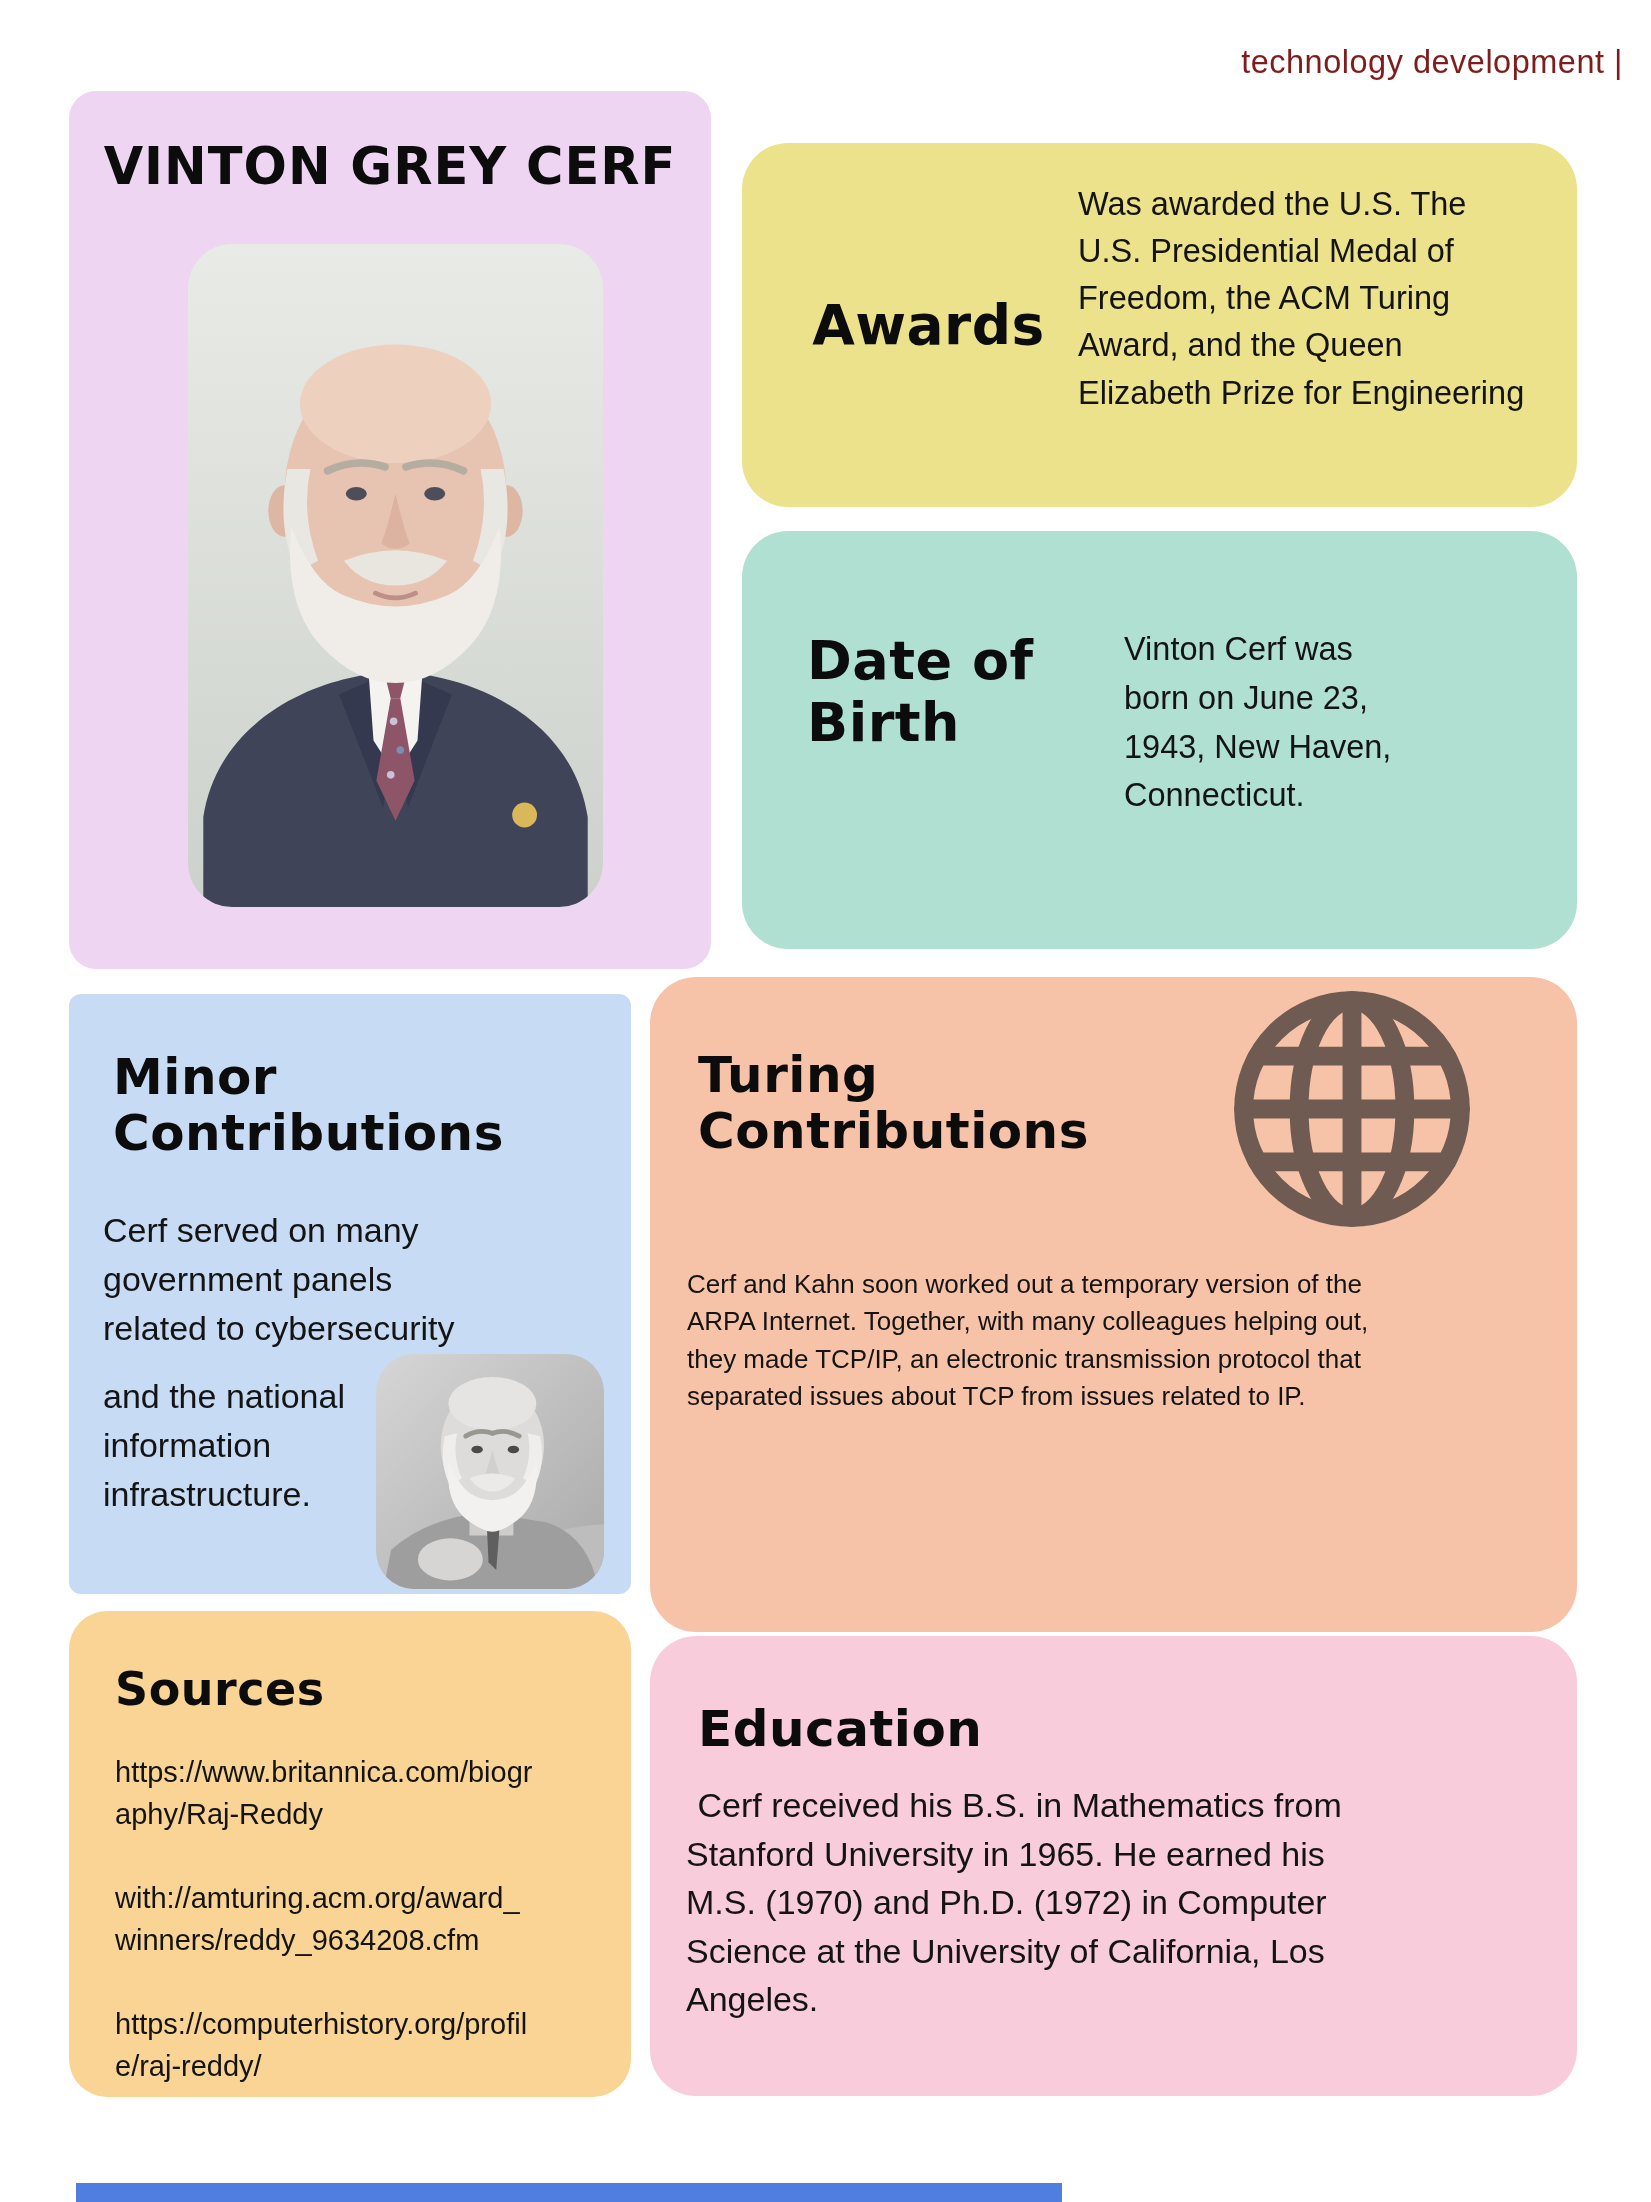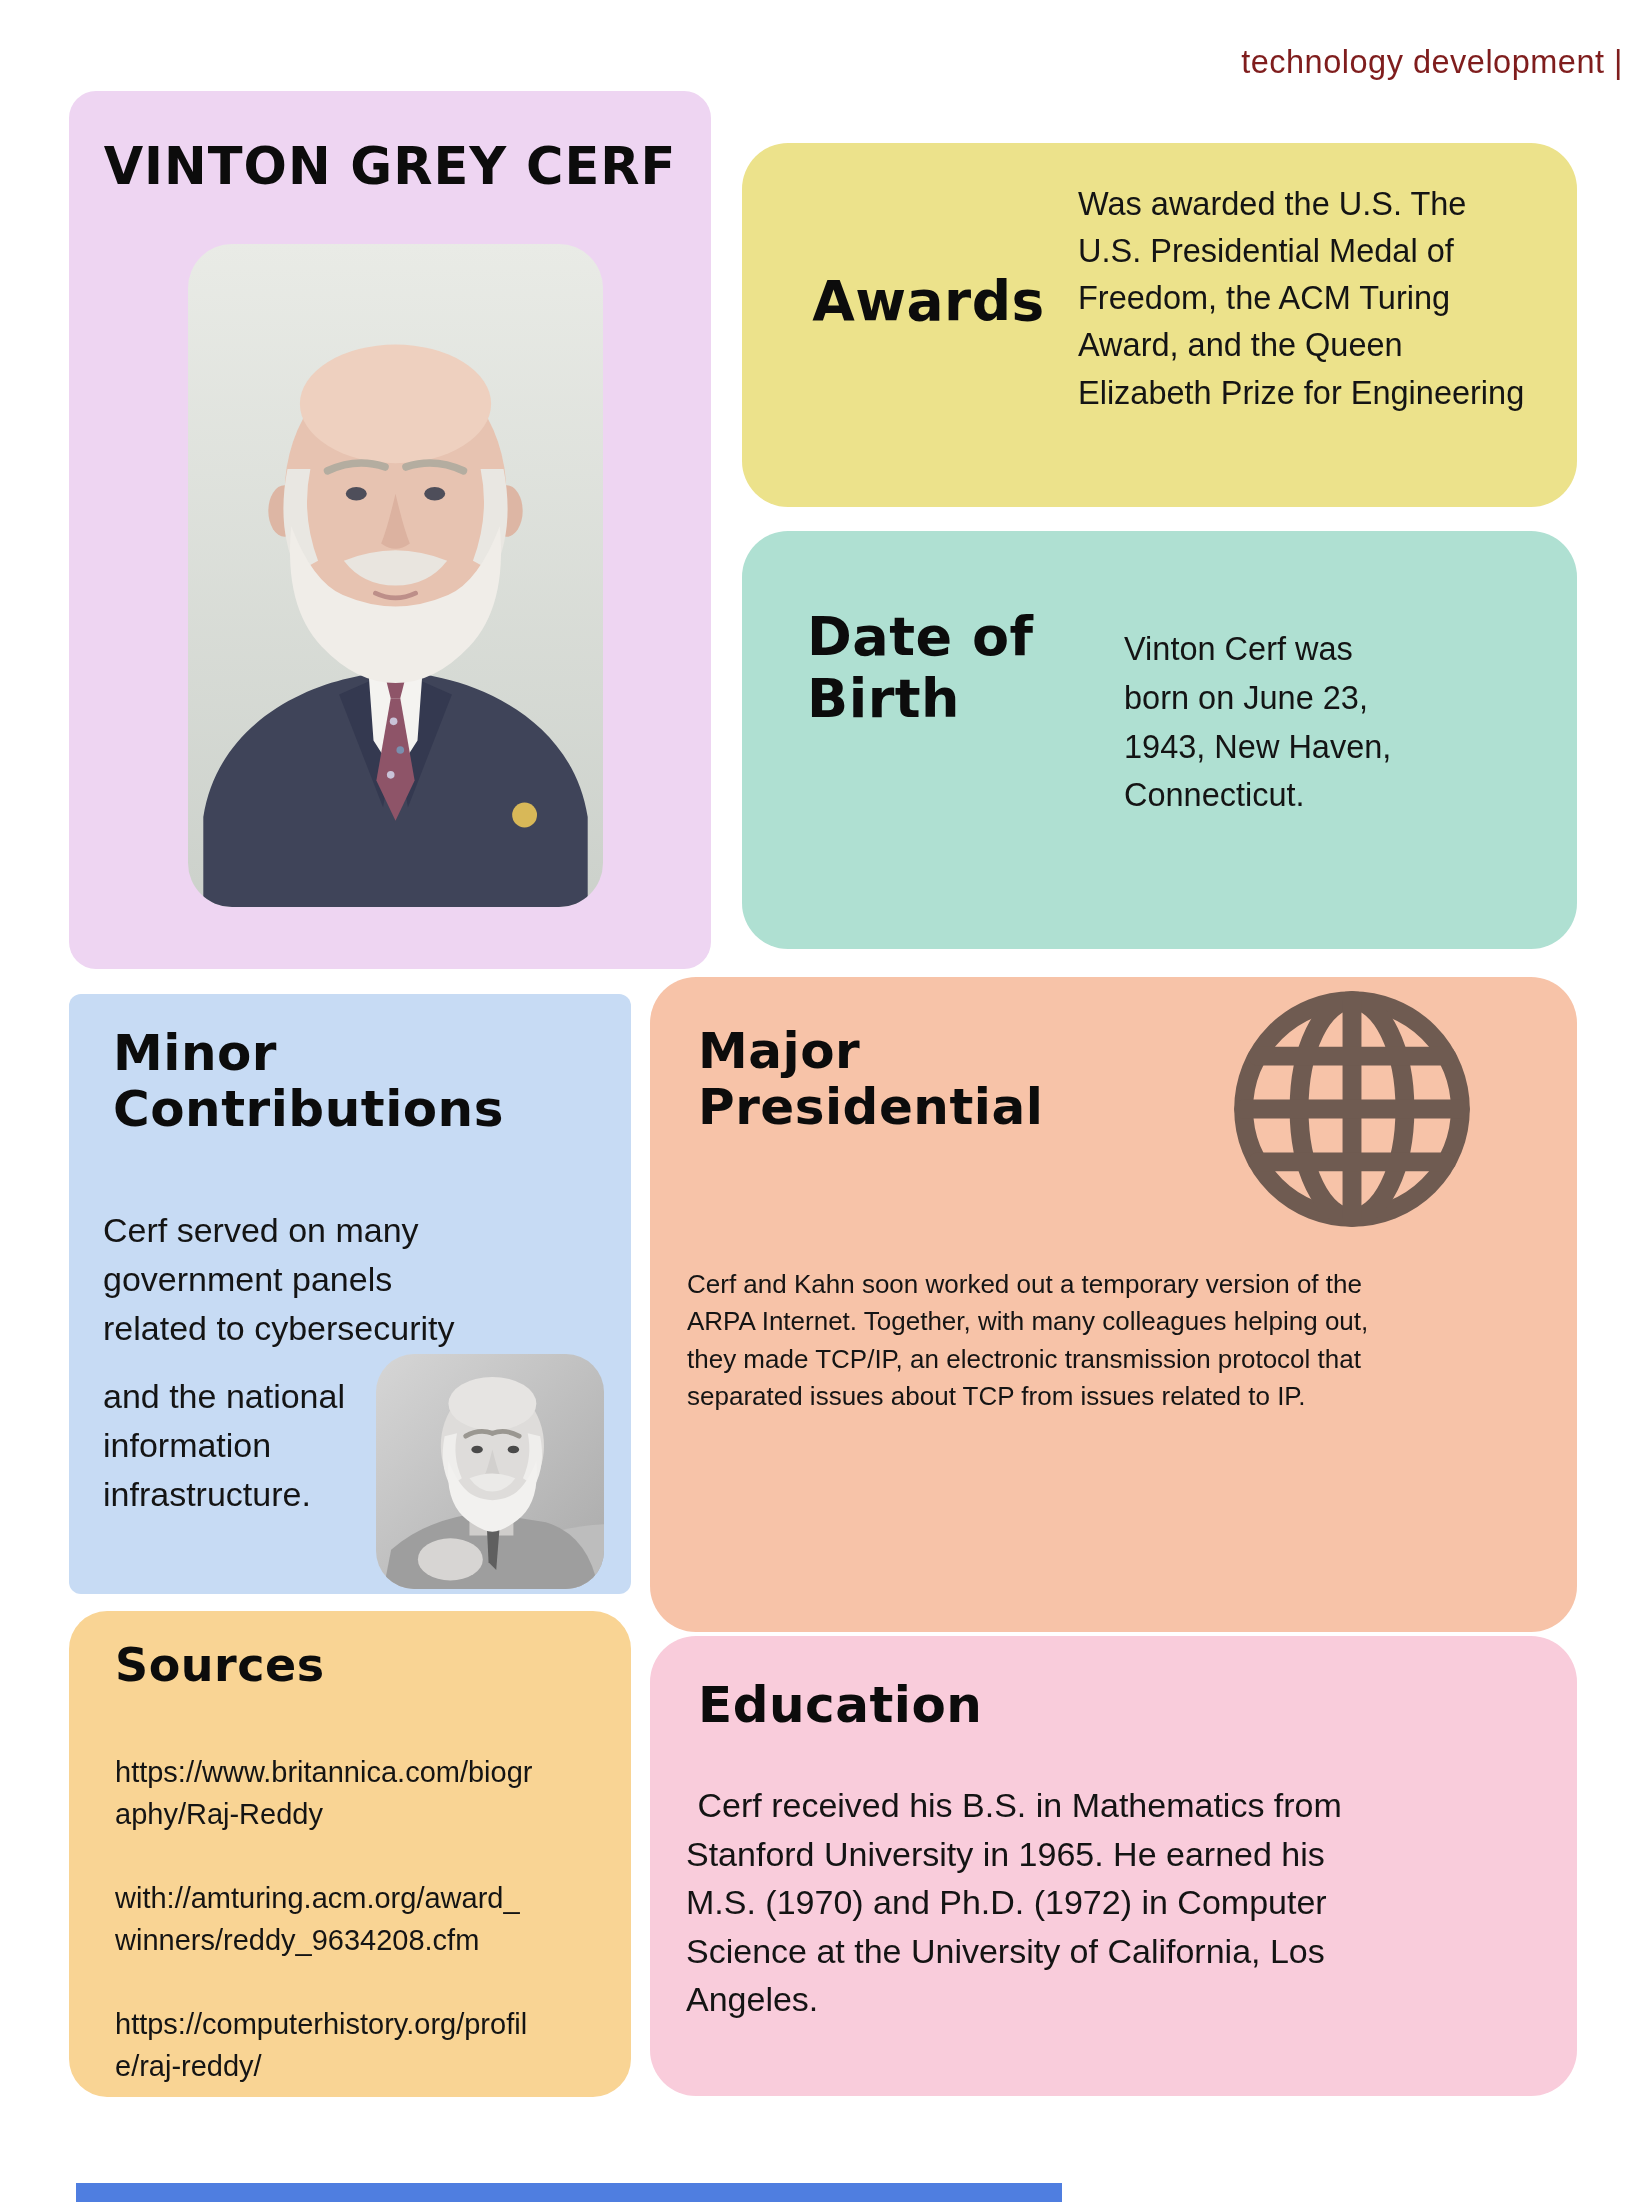--- a/index.html
+++ b/index.html
@@ -15,20 +15,21 @@
   }
   .page{position:absolute;inset:0;}
   .header-label{
     position:absolute;top:44px;right:29px;
     font-size:32.5px;letter-spacing:0.5px;color:#7f1d1d;
   }
   .card{position:absolute;border-radius:46px;}
   .card h1,.card h2{
     font-family:"DejaVu Sans",sans-serif;font-weight:bold;color:#0c0c0c;
     letter-spacing:0.5px;
+    margin-top:24px;
   }
   
   .card.purple{left:69px;top:91px;width:642px;height:878px;background:var(--purple);border-radius:27px;}
   .card.purple h1{margin-top:46px;text-align:center;font-size:51px;letter-spacing:1px;}
   .photo-main{
     position:absolute;left:119px;top:153px;width:415px;height:663px;
     border-radius:44px;overflow:hidden;
   }
   .photo-main svg{display:block;width:100%;height:100%;}
   
@@ -151,21 +152,21 @@
           <ellipse cx="146" cy="100" rx="6" ry="4" fill="#4a4a4a"></ellipse>
           <path d="M124,100 q-5,20 -8,27 q8,6 16,0 q-3,-7 -8,-27" fill="#d2d0ce"></path>
           <path d="M78,112 q-4,44 20,62 q16,12 26,12 q10,0 26,-12 q24,-18 20,-62 q-12,30 -28,37 q-18,8 -36,0 q-16,-7 -28,-37 Z" fill="#f2f1ef"></path>
           <path d="M100,130 q24,-10 48,0 q-10,14 -24,14 q-14,0 -24,-14 Z" fill="#ebeae8"></path>
         </svg>
       </div>
     </div>
   </section>
 
   <section class="card salmon">
-    <h2>Major Presidential</h2>
+    <h2>Turing Contributions</h2>
     <div class="globe">
       <svg viewBox="0 0 100 100">
         <g fill="none" stroke="var(--globe)" stroke-width="7.5" stroke-linecap="round">
           <circle cx="50" cy="50" r="43"></circle>
           <ellipse cx="50" cy="50" rx="21" ry="43"></ellipse>
           <line x1="50" y1="7" x2="50" y2="93"></line>
           <line x1="12.5" y1="29" x2="87.5" y2="29"></line>
           <line x1="7" y1="50" x2="93" y2="50"></line>
           <line x1="12.5" y1="71" x2="87.5" y2="71"></line>
         </g>

